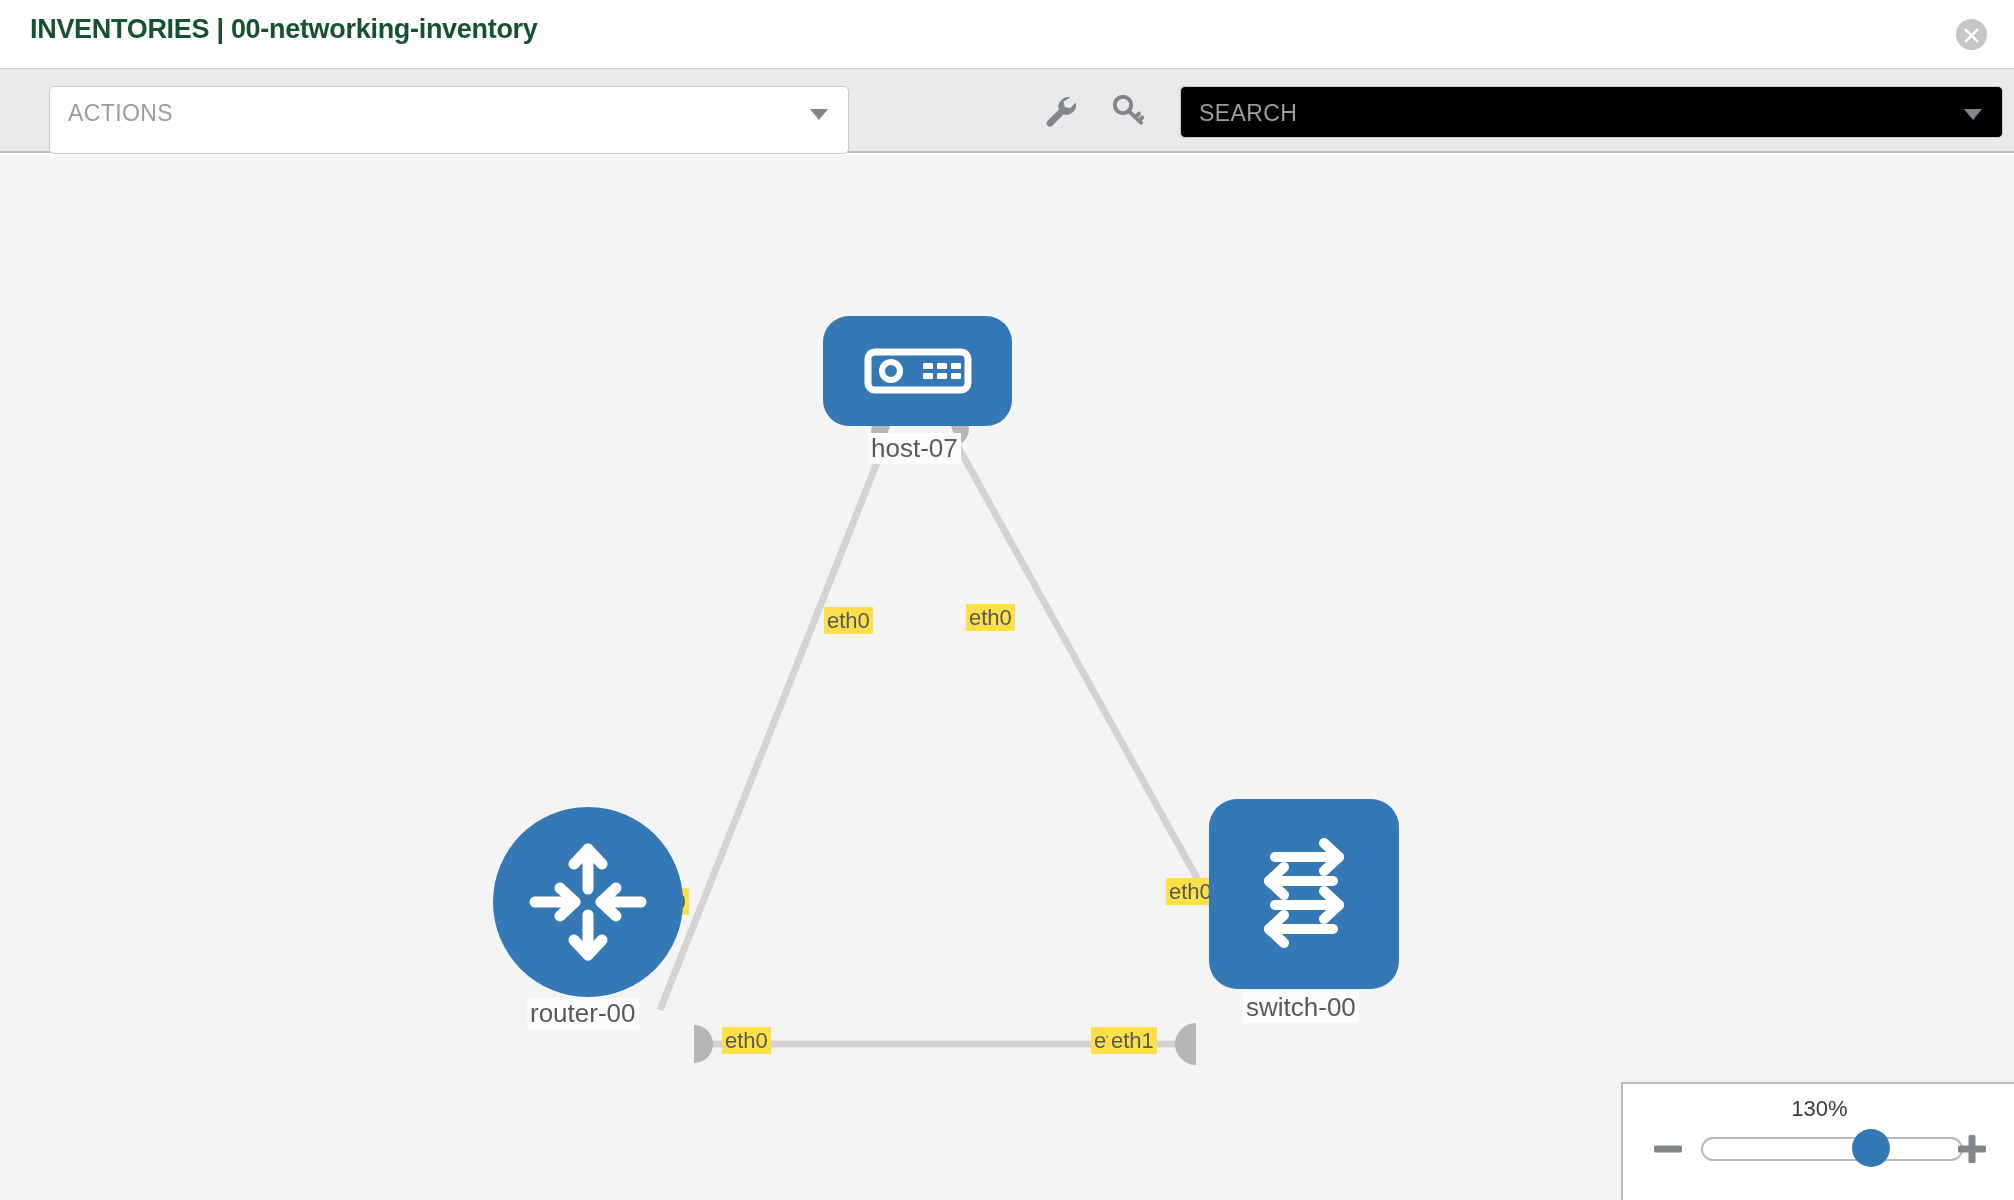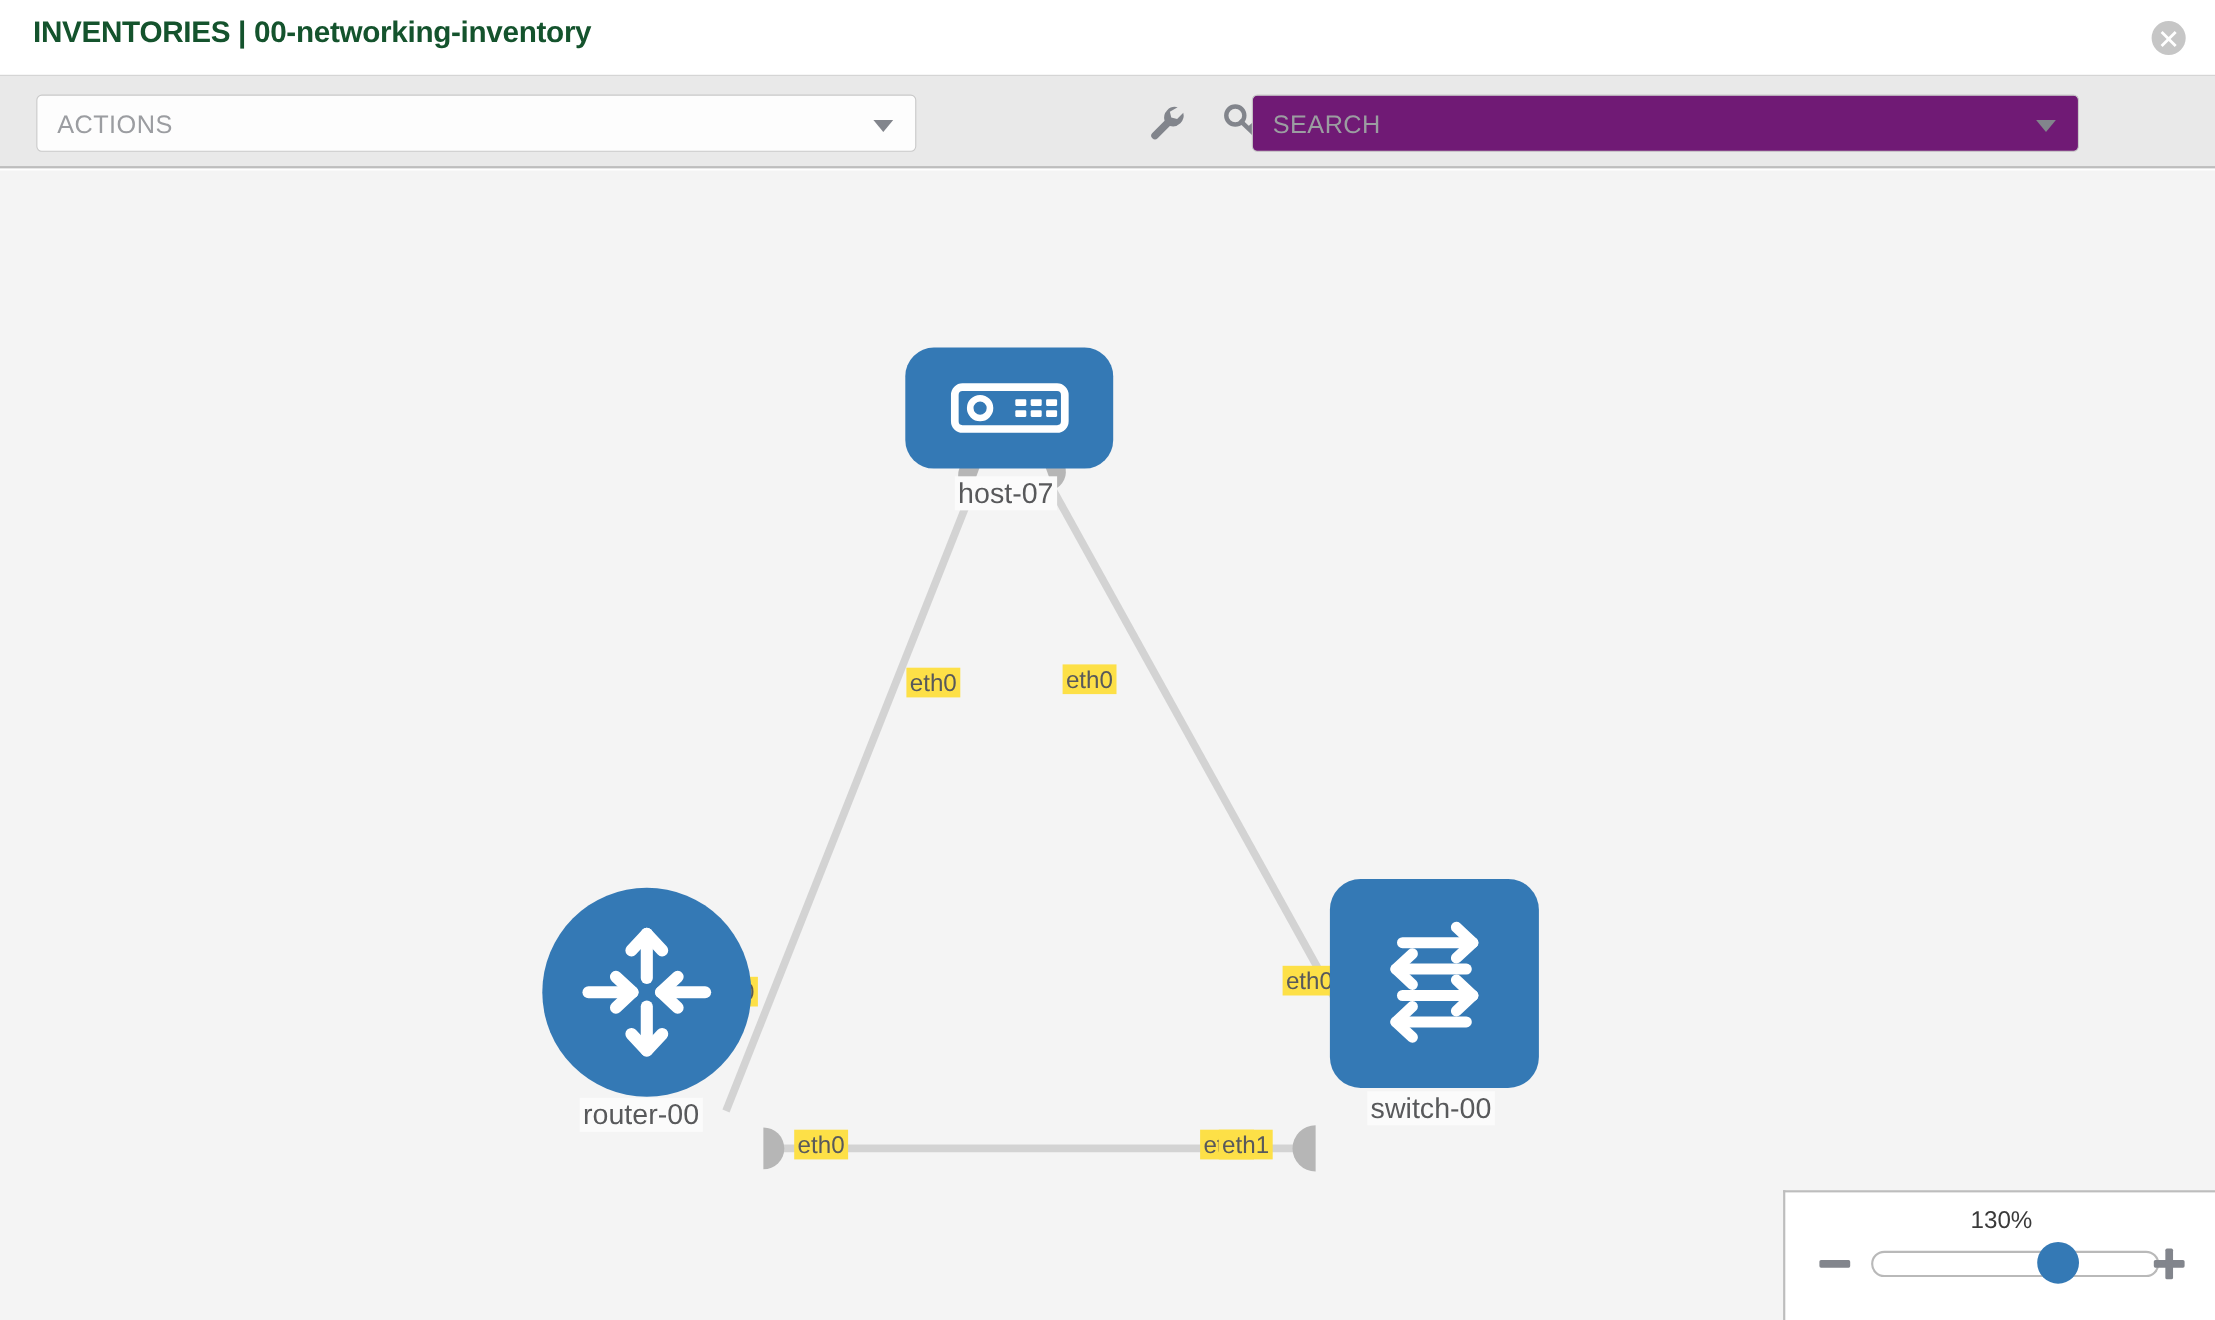--- a/index.html
+++ b/index.html
@@ -34,22 +34,22 @@
   .close-btn svg { display: block; }
 
   
   .toolbar {
     position: absolute; left: 0; top: 69px;
     width: 2014px; height: 84px;
     background: #e9e9e9;
     border-bottom: 2px solid #bdbdbd;
   }
   .actions-select {
-    position: absolute; left: 33px; top: 17px;
-    width: 800px; height: 52px;
+    position: absolute; left: 49px; top: 17px;
+    width: 800px; height: 68px;
     background: #fdfdfd;
     border: 1px solid #c9c9c9;
     border-radius: 5px;
   }
   .actions-label {
     position: absolute; left: 18px; top: 13px;
     font-size: 23px; color: #9b9da1;
     letter-spacing: 0.4px;
   }
   .caret {
@@ -61,23 +61,23 @@
   }
   .tool-icon {
     position: absolute; top: 22px;
     width: 40px; height: 40px;
     cursor: pointer;
   }
   .tool-icon.wrench { left: 1040px; }
   .tool-icon.key    { left: 1108px; }
 
   .search-box {
-    position: absolute; left: 1138px; top: 17px;
-    width: 752px; height: 52px;
-    background: #701a75;
+    position: absolute; left: 1180px; top: 17px;
+    width: 823px; height: 52px;
+    background: #000000;
     border: 1px solid #c9c9c9;
     border-radius: 5px;
   }
   .search-label {
     position: absolute; left: 18px; top: 13px;
     font-size: 23px; color: #9b9da1;
     letter-spacing: 0.4px;
   }
 
   

